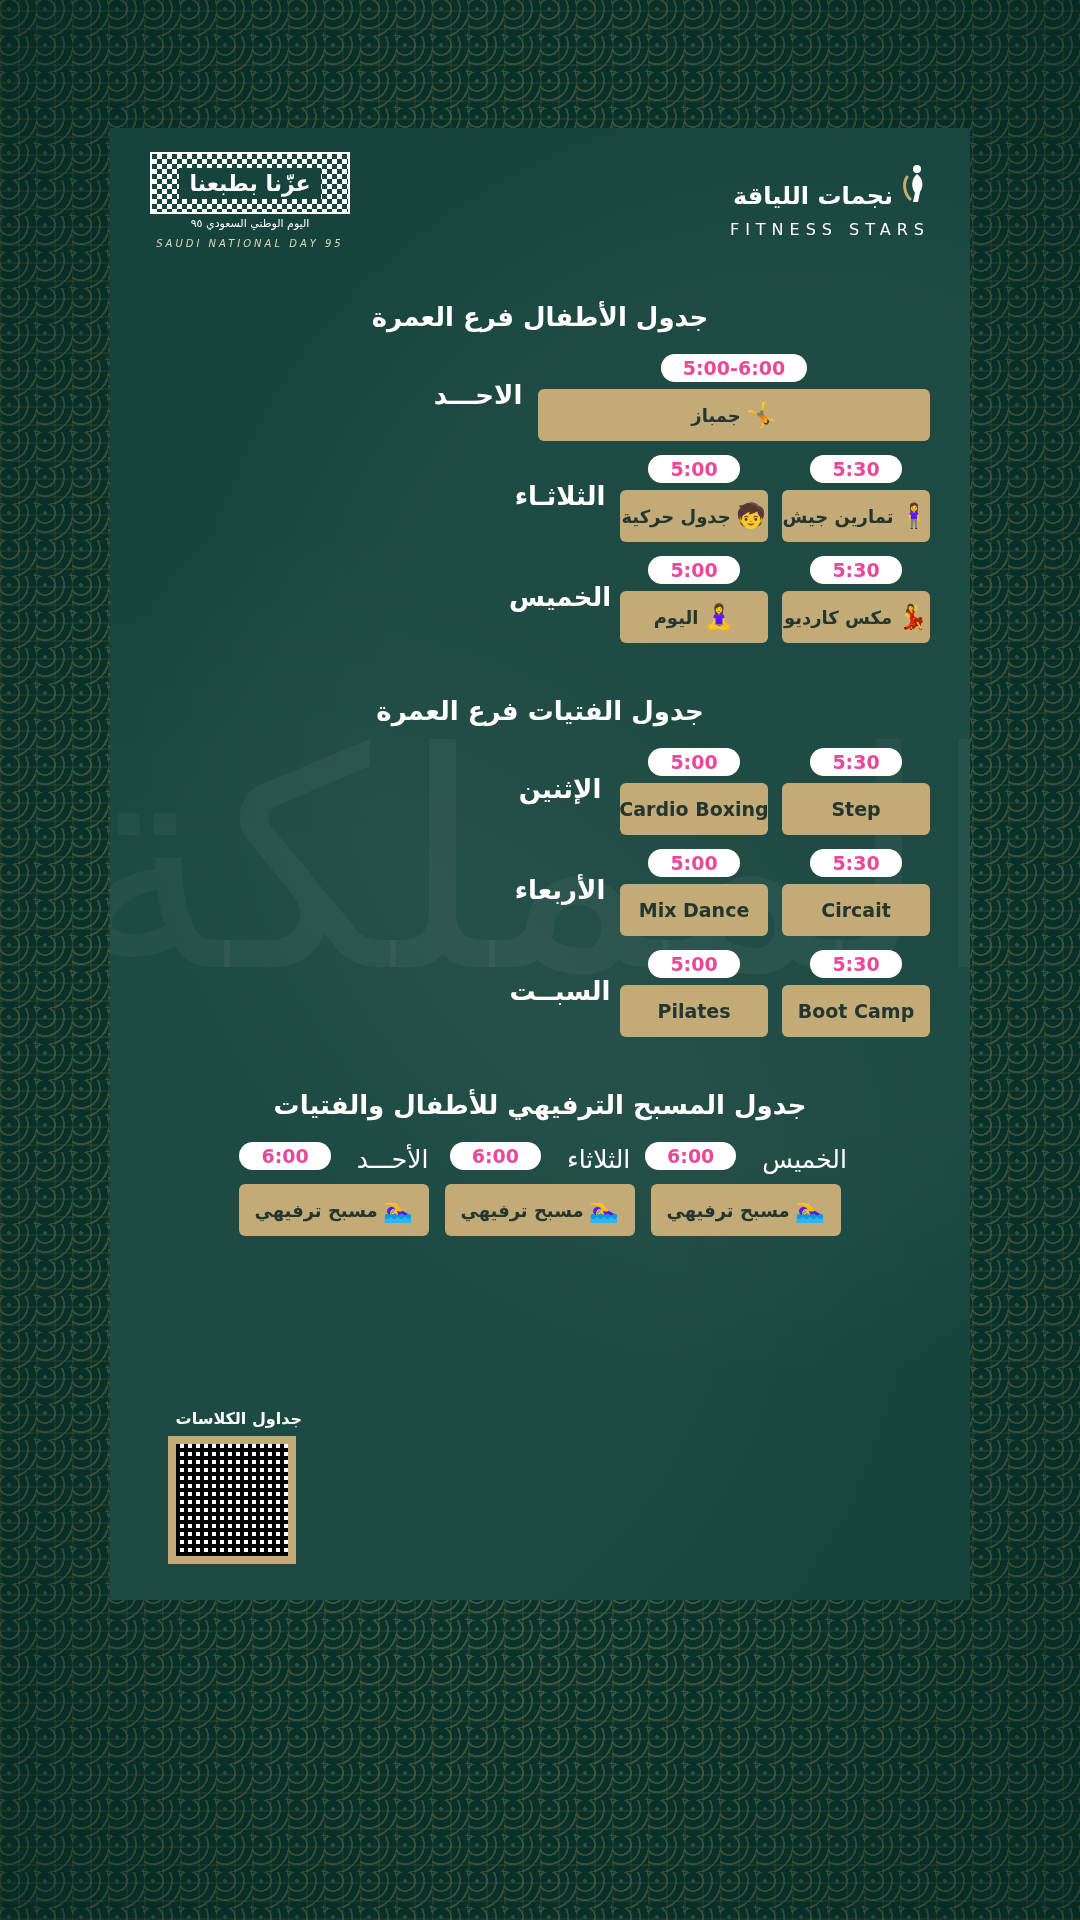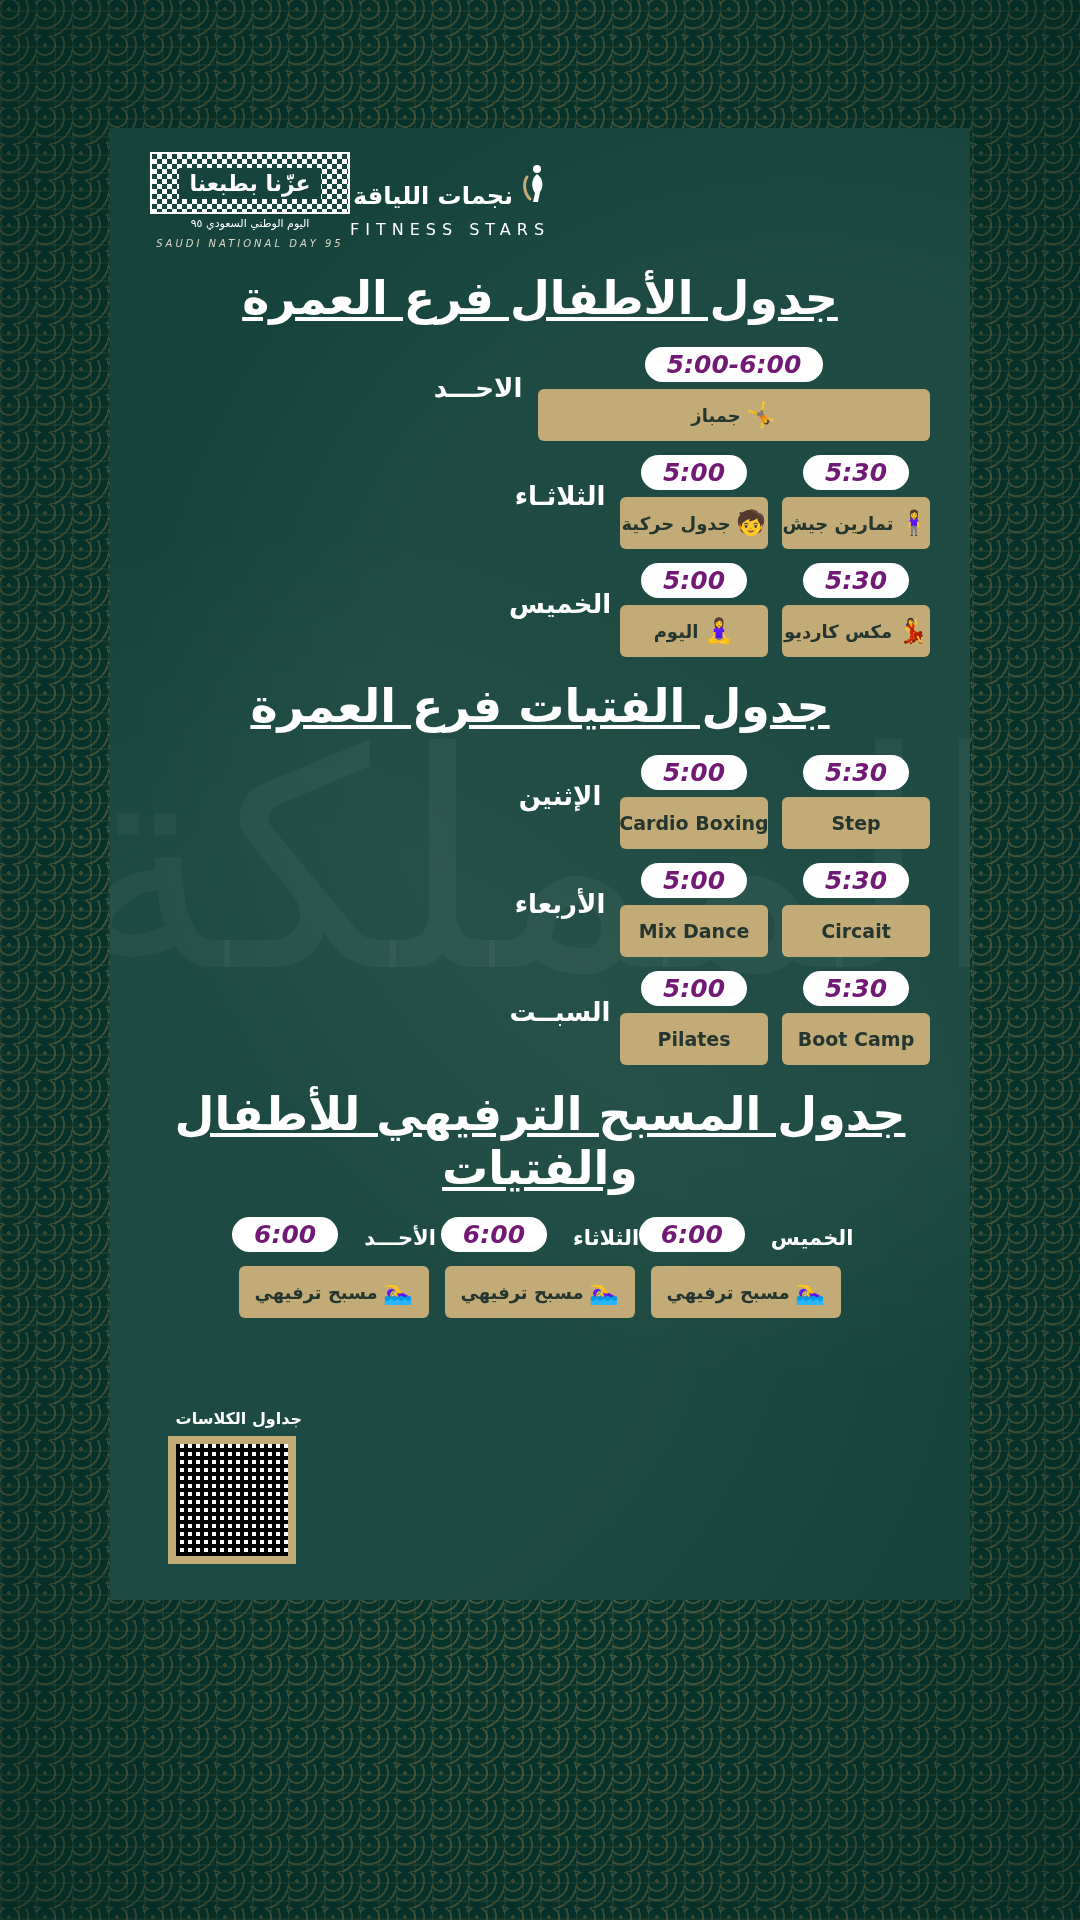--- a/index.html
+++ b/index.html
@@ -54,21 +54,21 @@
     display:flex;align-items:center;justify-content:center;
     letter-spacing:-20px;
     overflow:hidden;
     pointer-events:none;
   }
 
   .content{position:absolute;left:110px;top:128px;right:110px;bottom:320px;}
 
   
   .header{
-    display:flex;flex-direction:row-reverse;justify-content:flex-start;align-items:center;
+    display:flex;flex-direction:row-reverse;justify-content:space-between;align-items:center;
     padding:24px 40px 0 40px;
   }
   .fs-logo{ text-align:center;color:#fff; }
   .fs-logo .mark{
     font-size:30px;color:#fff;line-height:1;margin-bottom:2px;
     display:flex;align-items:flex-end;justify-content:center;gap:8px;
   }
   .fs-logo .ar{ font-size:24px;font-weight:bold;letter-spacing:1px; }
   .fs-logo .en{ font-size:16px;letter-spacing:6px;margin-top:12px; }
 
@@ -83,58 +83,57 @@
   .nd-box span{
     position:relative;background:#16443c;padding:3px 10px;color:#fff;
     font-size:22px;font-weight:bold;
   }
   .nd-sub{ font-size:11px;margin-top:3px;letter-spacing:2px; }
   .nd-sub2{ font-size:10px;margin-top:8px;letter-spacing:3px;color:#dcd6c6;font-style:italic; }
 
   
   h2.section-title{
     color:#ffffff;text-align:center;
-    font-size:46px;font-weight:bold;margin:22px 0 22px 0;text-decoration:underline;
+    font-size:26px;font-weight:bold;margin:53px 0 22px 0;
   }
 
   
   .sched{ padding:0 40px; }
   .row{
     display:flex;flex-direction:row;align-items:flex-start;justify-content:flex-start;
     margin-bottom:14px;
   }
   .day{
     width:120px;color:#fff;font-size:26px;font-weight:bold;
     text-align:center;padding-top:26px;flex:0 0 auto;
   }
   .cells{ display:flex;flex-direction:row;gap:14px;flex:0 0 auto; }
   .cell{ display:flex;flex-direction:column;align-items:center;width:148px; }
   .cell.wide{ width:auto; }
   .time{
-    background:#ffffff;color:#701a75;border-radius:20px;
-    font-size:25px;font-weight:bold;padding:3px 22px;margin-bottom:7px;
+    background:#ffffff;color:#ec4899;border-radius:20px;
+    font-size:19px;font-weight:bold;padding:3px 22px;margin-bottom:7px;
     white-space:nowrap;
-    font-style:italic;
   }
   .act{
     background:#c3ab77;color:#24362f;border-radius:6px;
     font-size:19px;font-weight:bold;
     height:52px;width:100%;
     display:flex;align-items:center;justify-content:center;gap:6px;
     padding:0 10px;box-sizing:border-box;white-space:nowrap;
   }
   .act.ar{ font-size:18px; }
   .act .emo{ font-size:24px;line-height:1; }
   .act.gym{ width:392px; }
 
   
   .pool{ display:flex;flex-direction:row;gap:16px;justify-content:center;padding:0 40px; }
   .pool .pcol{ display:flex;flex-direction:column;align-items:center;width:190px; }
   .pool .phead{ display:flex;flex-direction:row;align-items:center;gap:10px;margin-bottom:7px; }
-  .pool .pday{ color:#fff;font-size:21px;font-weight:bold;margin-left:16px; }
+  .pool .pday{ color:#fff;font-size:25px;font-weight:normal;margin-left:16px; }
 
   
   .qr-wrap{
     position:absolute;left:52px;bottom:36px;text-align:right;width:140px;
   }
   .qr-label{ color:#fff;font-size:16px;font-weight:bold;margin-bottom:8px; }
   .qr{
     width:112px;height:112px;margin:0 auto;background:#fff;border:8px solid #c3ab77;
     background-image:
       repeating-linear-gradient(90deg,#000 0 4px,#fff 4px 8px),

